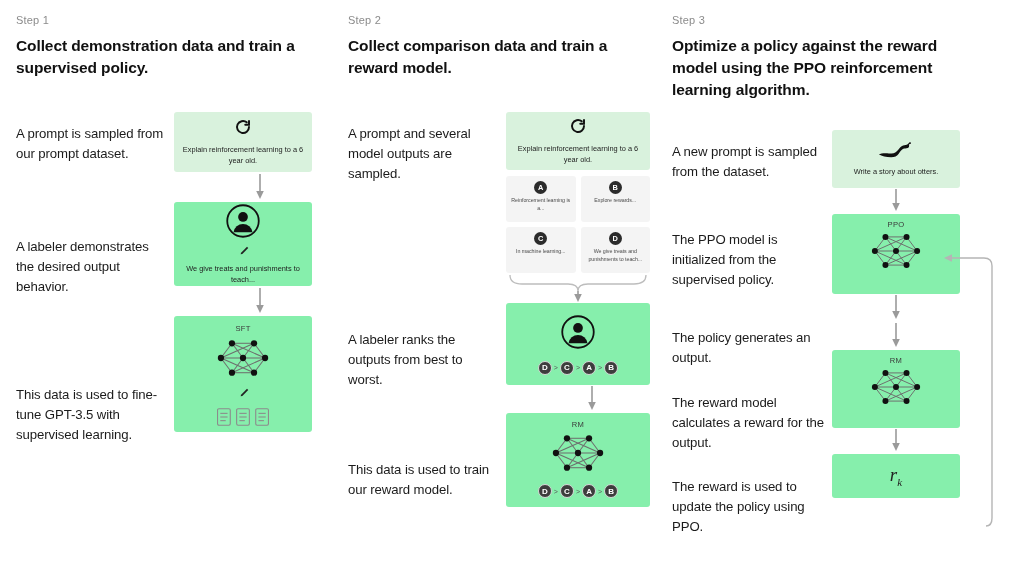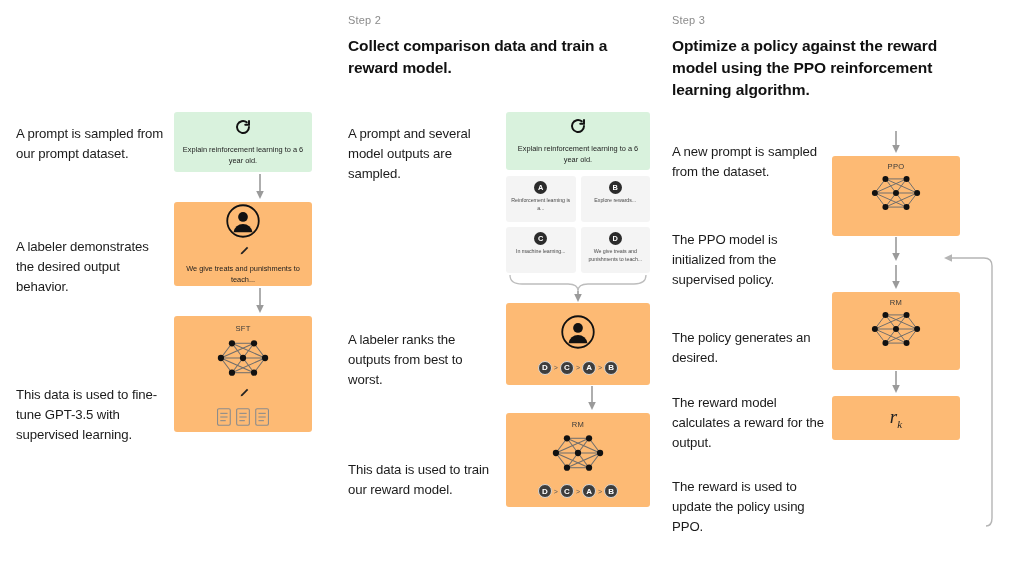--- a/index.html
+++ b/index.html
@@ -30,21 +30,21 @@
   .body-row { position: absolute; left: 0; top: 112px; width: 330px; height: 460px; }
   .captions { position: absolute; left: 0; top: 0; width: 152px; }
   .caption {
     position: absolute; font-size: 13.2px; line-height: 1.53; color: #1b1b1b;
     letter-spacing: -.1px;
   }
   .graphic { position: absolute; left: 158px; top: 0; width: 172px; }
 
   
   .panel {
-    background: #fdba74; border-radius: 3px;
+    background: #86efac; border-radius: 3px;
     display: flex; flex-direction: column; align-items: center;
     justify-content: center;
   }
   .panel-green { background: #d9f2dd; }
 
   .prompt-text {
     font-size: 7.4px; line-height: 1.45; text-align: center; color: #1d1d1d;
     padding: 0 8px; margin-top: 5px;
   }
   .tiny-label { font-size: 7.6px; color: #3a3a3a; letter-spacing: .3px; }
@@ -83,20 +83,22 @@
   .loop {
     position: absolute; pointer-events: none;
   }
 </style>
 </head>
 <body>
 
 <div class="board">
 
   <div class="col col-1">
+    <div class="step-label">Step 1</div>
+    <div class="step-title">Collect demonstration data and train a supervised policy.</div>
 
     <div class="body-row">
       <div class="captions">
         <div class="caption" style="top:12px">A prompt is sampled from our prompt dataset.</div>
         <div class="caption" style="top:125px">A labeler demonstrates the desired output behavior.</div>
         <div class="caption" style="top:273px">This data is used to fine-tune GPT-3.5 with supervised learning.</div>
       </div>
 
       <div class="graphic">
 
@@ -317,27 +319,36 @@
   </div>
 
   <div class="col col-3">
     <div class="step-label">Step 3</div>
     <div class="step-title">Optimize a policy against the reward model using the PPO reinforcement learning algorithm.</div>
 
     <div class="body-row" style="top:130px">
       <div class="captions" style="width:160px">
         <div class="caption" style="top:12px">A new prompt is sampled from the dataset.</div>
         <div class="caption" style="top:100px">The PPO model is initialized from the supervised policy.</div>
-        <div class="caption" style="top:198px">The policy generates an desired.</div>
+        <div class="caption" style="top:198px">The policy generates an output.</div>
         <div class="caption" style="top:263px">The reward model calculates a reward for the output.</div>
         <div class="caption" style="top:347px">The reward is used to update the policy using PPO.</div>
       </div>
 
       <div class="graphic" style="left:160px;width:160px">
 
+        <div class="panel panel-green" style="width:128px;height:58px;">
+          <span>
+            <svg width="40" height="18" viewBox="0 0 52 24">
+              <path d="M3 19c2-1 5-1.5 9-1.5 3.5 0 5.5.6 8 .6 4 0 6.5-2.2 9-5.2 1.8-2.2 3.6-4.6 6.5-5.6 2.2-.8 4.4-.5 6-1.6 1.2-.8 1.6-2 2.6-2.6.8-.5 1.7-.2 1.9.6.2.9-.5 1.5-1.3 2-1 .6-1.4 1.4-1.3 2.3.1 1.2-.6 2.2-1.9 2.6-2 .6-4.3.3-6.3 1.4-2.5 1.4-3.6 4-5.6 6.2C27.6 21.2 24 23 19.5 23 13 23 7 21.8 3 19z" fill="#111"></path>
+              <circle cx="44.5" cy="6.2" r=".9" fill="#fff"></circle>
+            </svg>
+          </span>
+          <div class="prompt-text">Write a story about otters.</div>
+        </div>
 
         <svg class="arrow" width="14" height="26" style="margin-left:57px">
           <line x1="7" y1="1" x2="7" y2="17" stroke="#9a9a9a" stroke-width="1.6"></line>
           <path d="M7 23 L3.2 15 L10.8 15 Z" fill="#9a9a9a"></path>
         </svg>
 
         <div class="panel" style="width:128px;height:80px;padding-top:6px;justify-content:flex-start;">
           <div class="tiny-label">PPO</div>
           <span>
             <svg width="54" height="44" viewBox="0 0 60 50">

